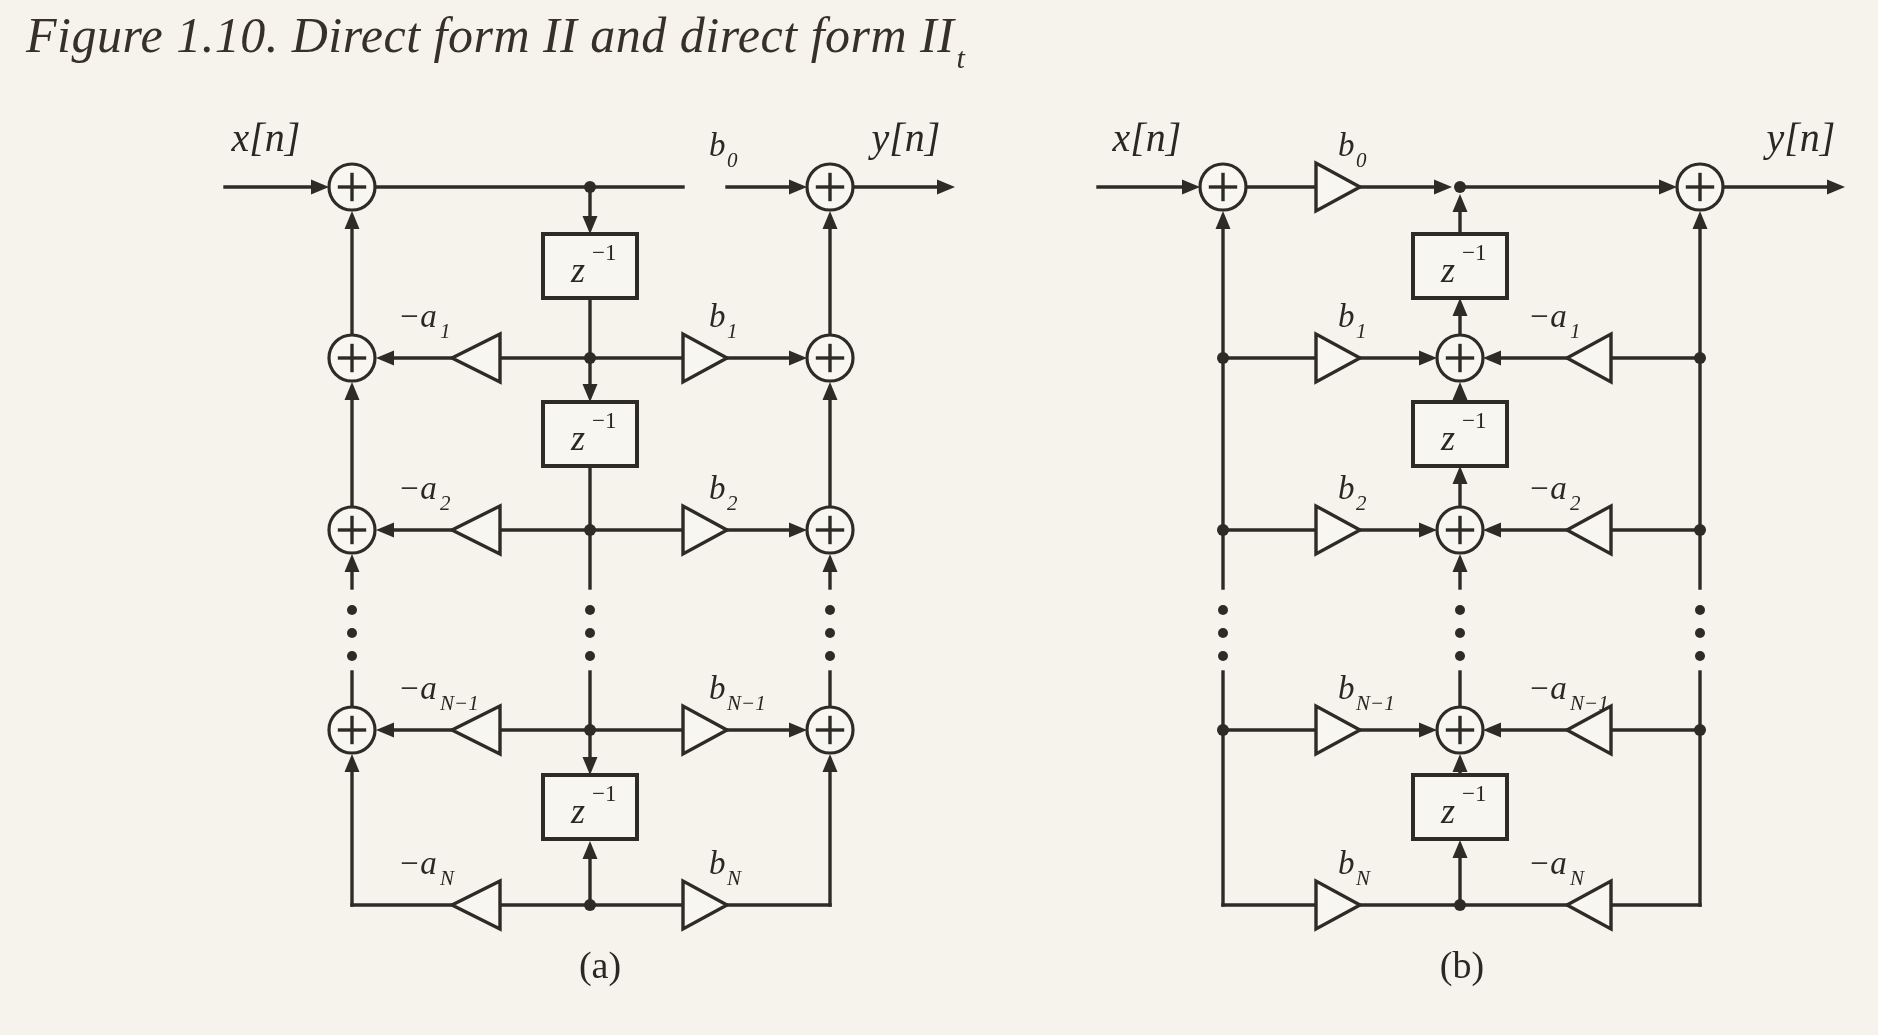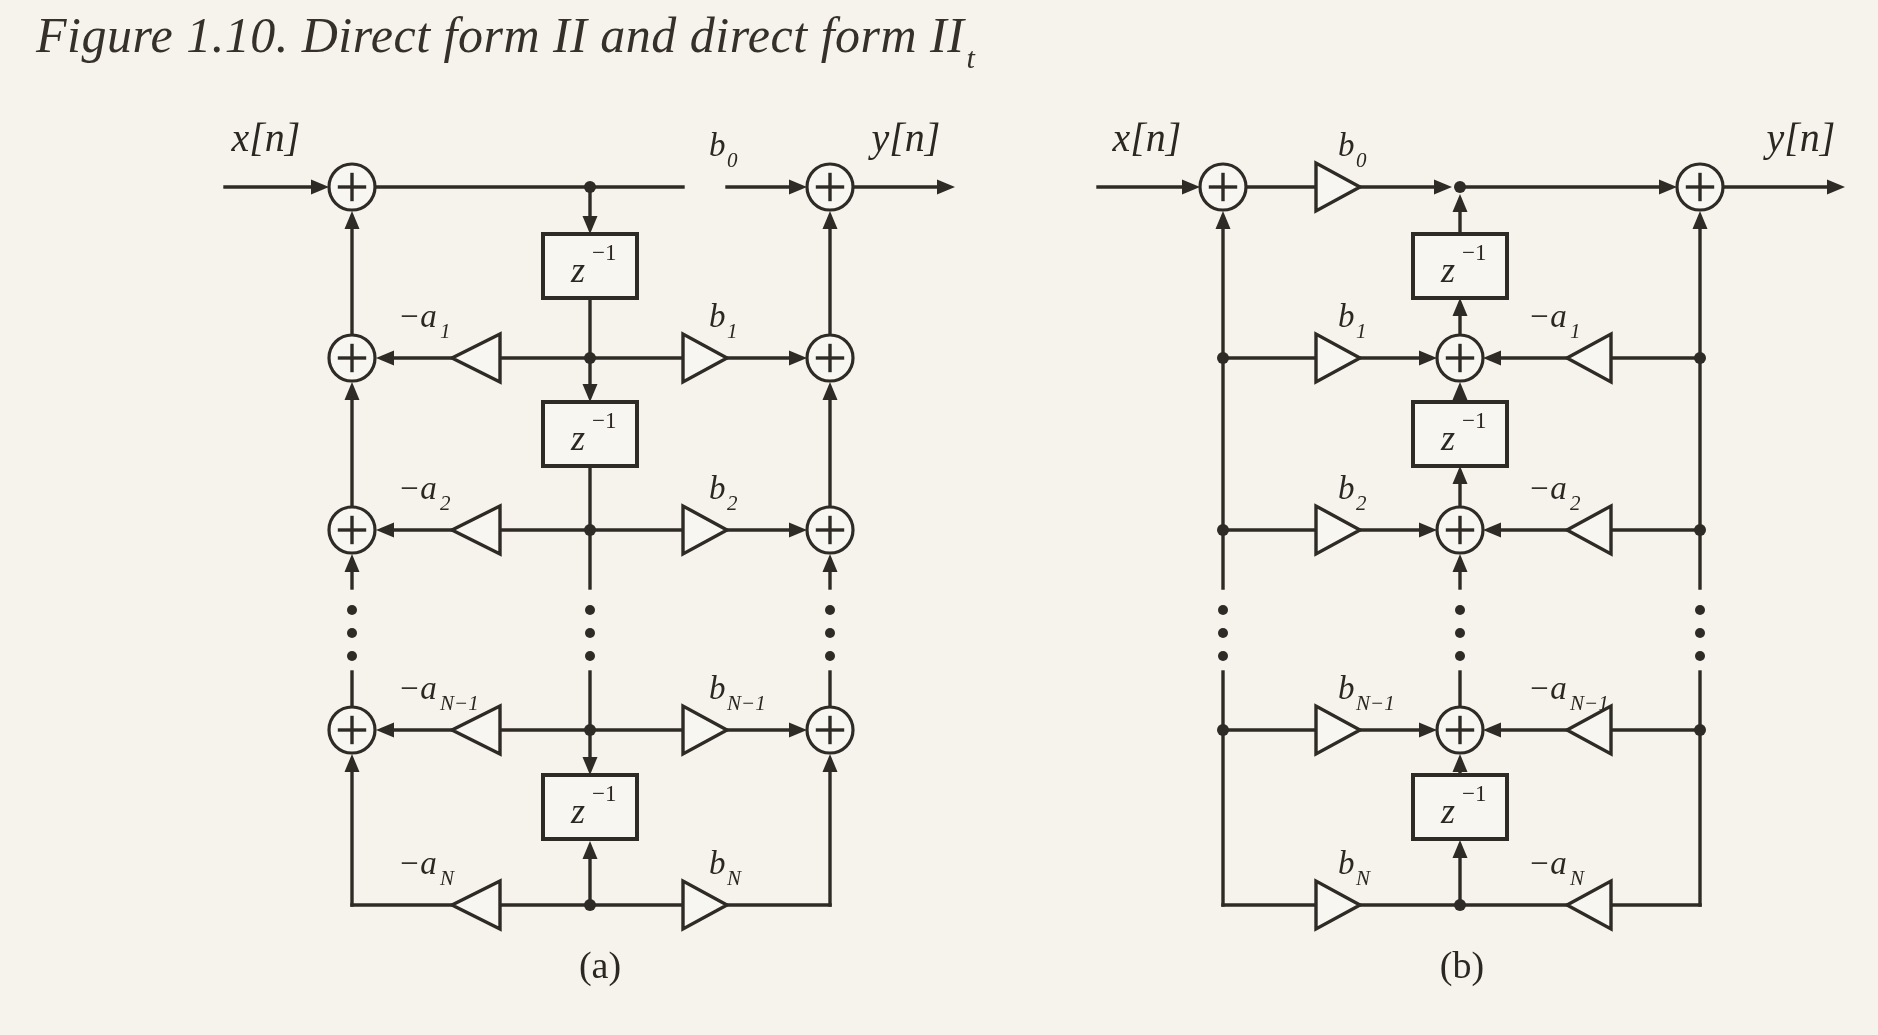--- a/index.html
+++ b/index.html
@@ -2,21 +2,21 @@
 <html><head>
 <meta charset="utf-8">
 <style>
   html,body{margin:0;padding:0;}
   body{
     width:1878px;height:1035px;overflow:hidden;position:relative;
     background:#f6f3ec;
     font-family:"Liberation Serif","DejaVu Serif",serif;
   }
   #figure-title{
-    position:absolute;left:36px;top:6px;
+    position:absolute;left:26px;top:6px;
     font-style:italic;font-size:50px;color:#35302a;letter-spacing:0.5px;
     white-space:nowrap;
   }
   #figure-title .tsub{
     font-size:30px;vertical-align:-16px;margin-left:2px;
   }
   #diagram-svg{position:absolute;left:0;top:0;}
 </style>
 </head>
 <body>

